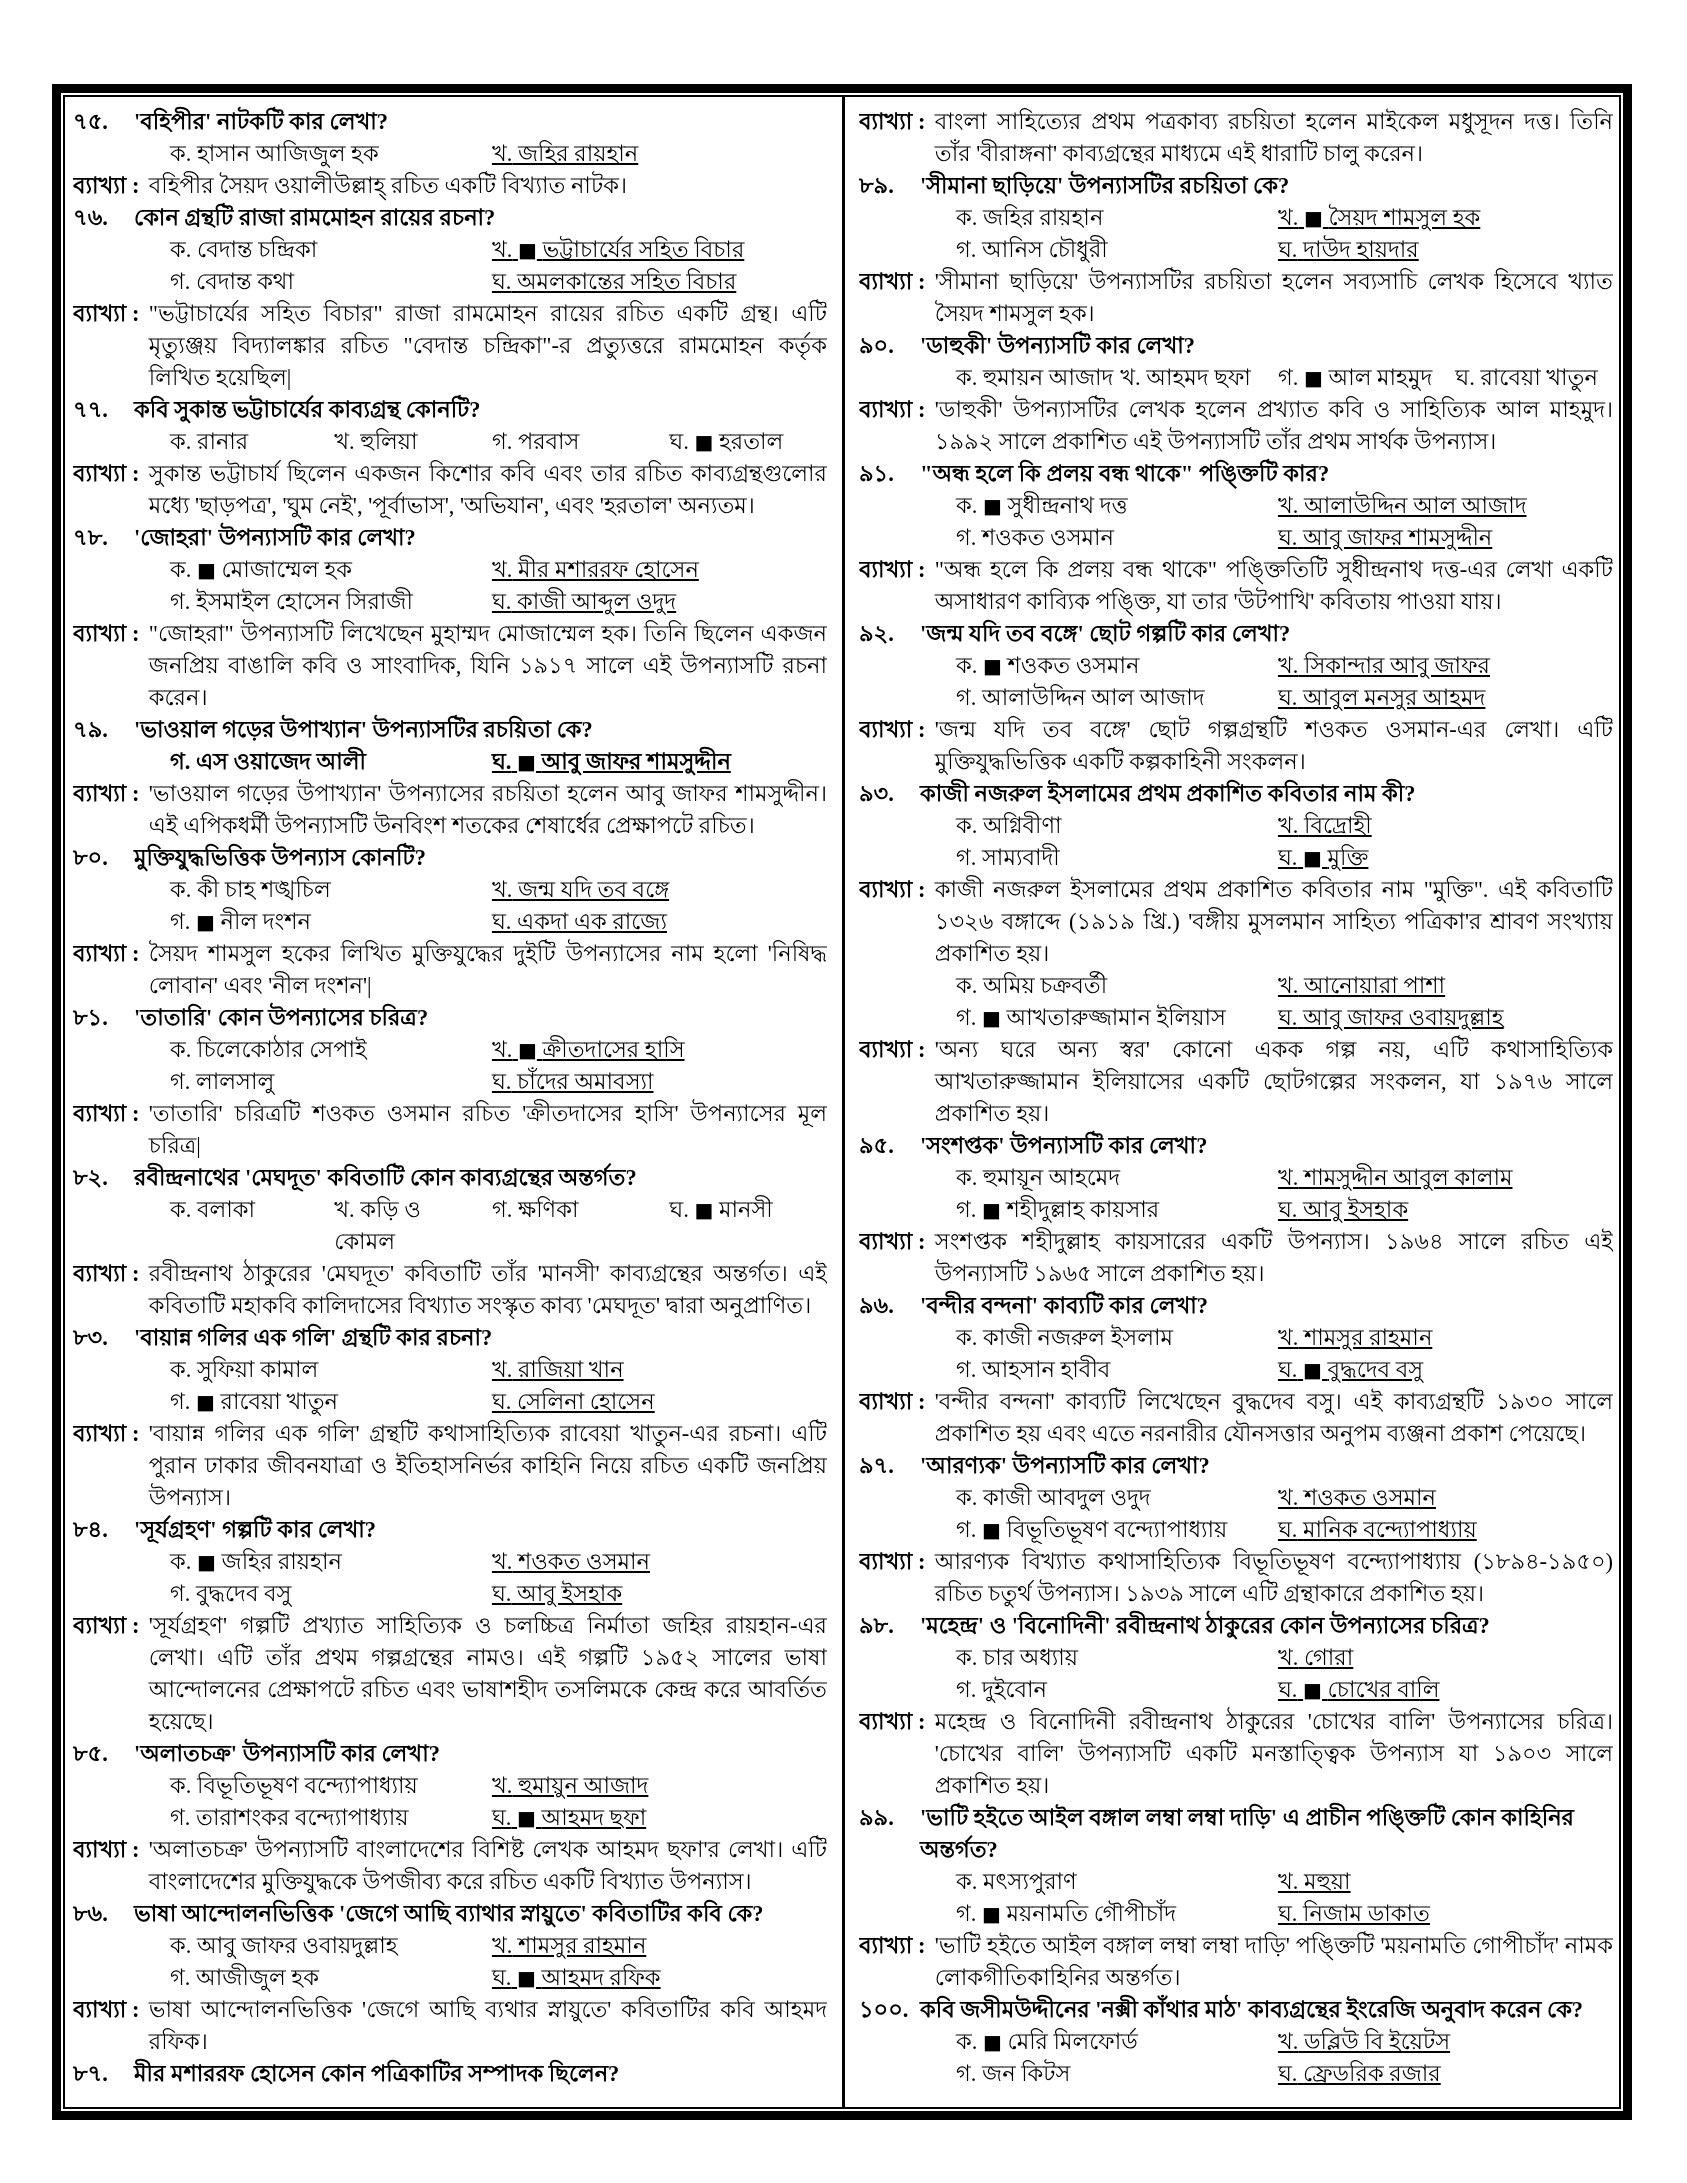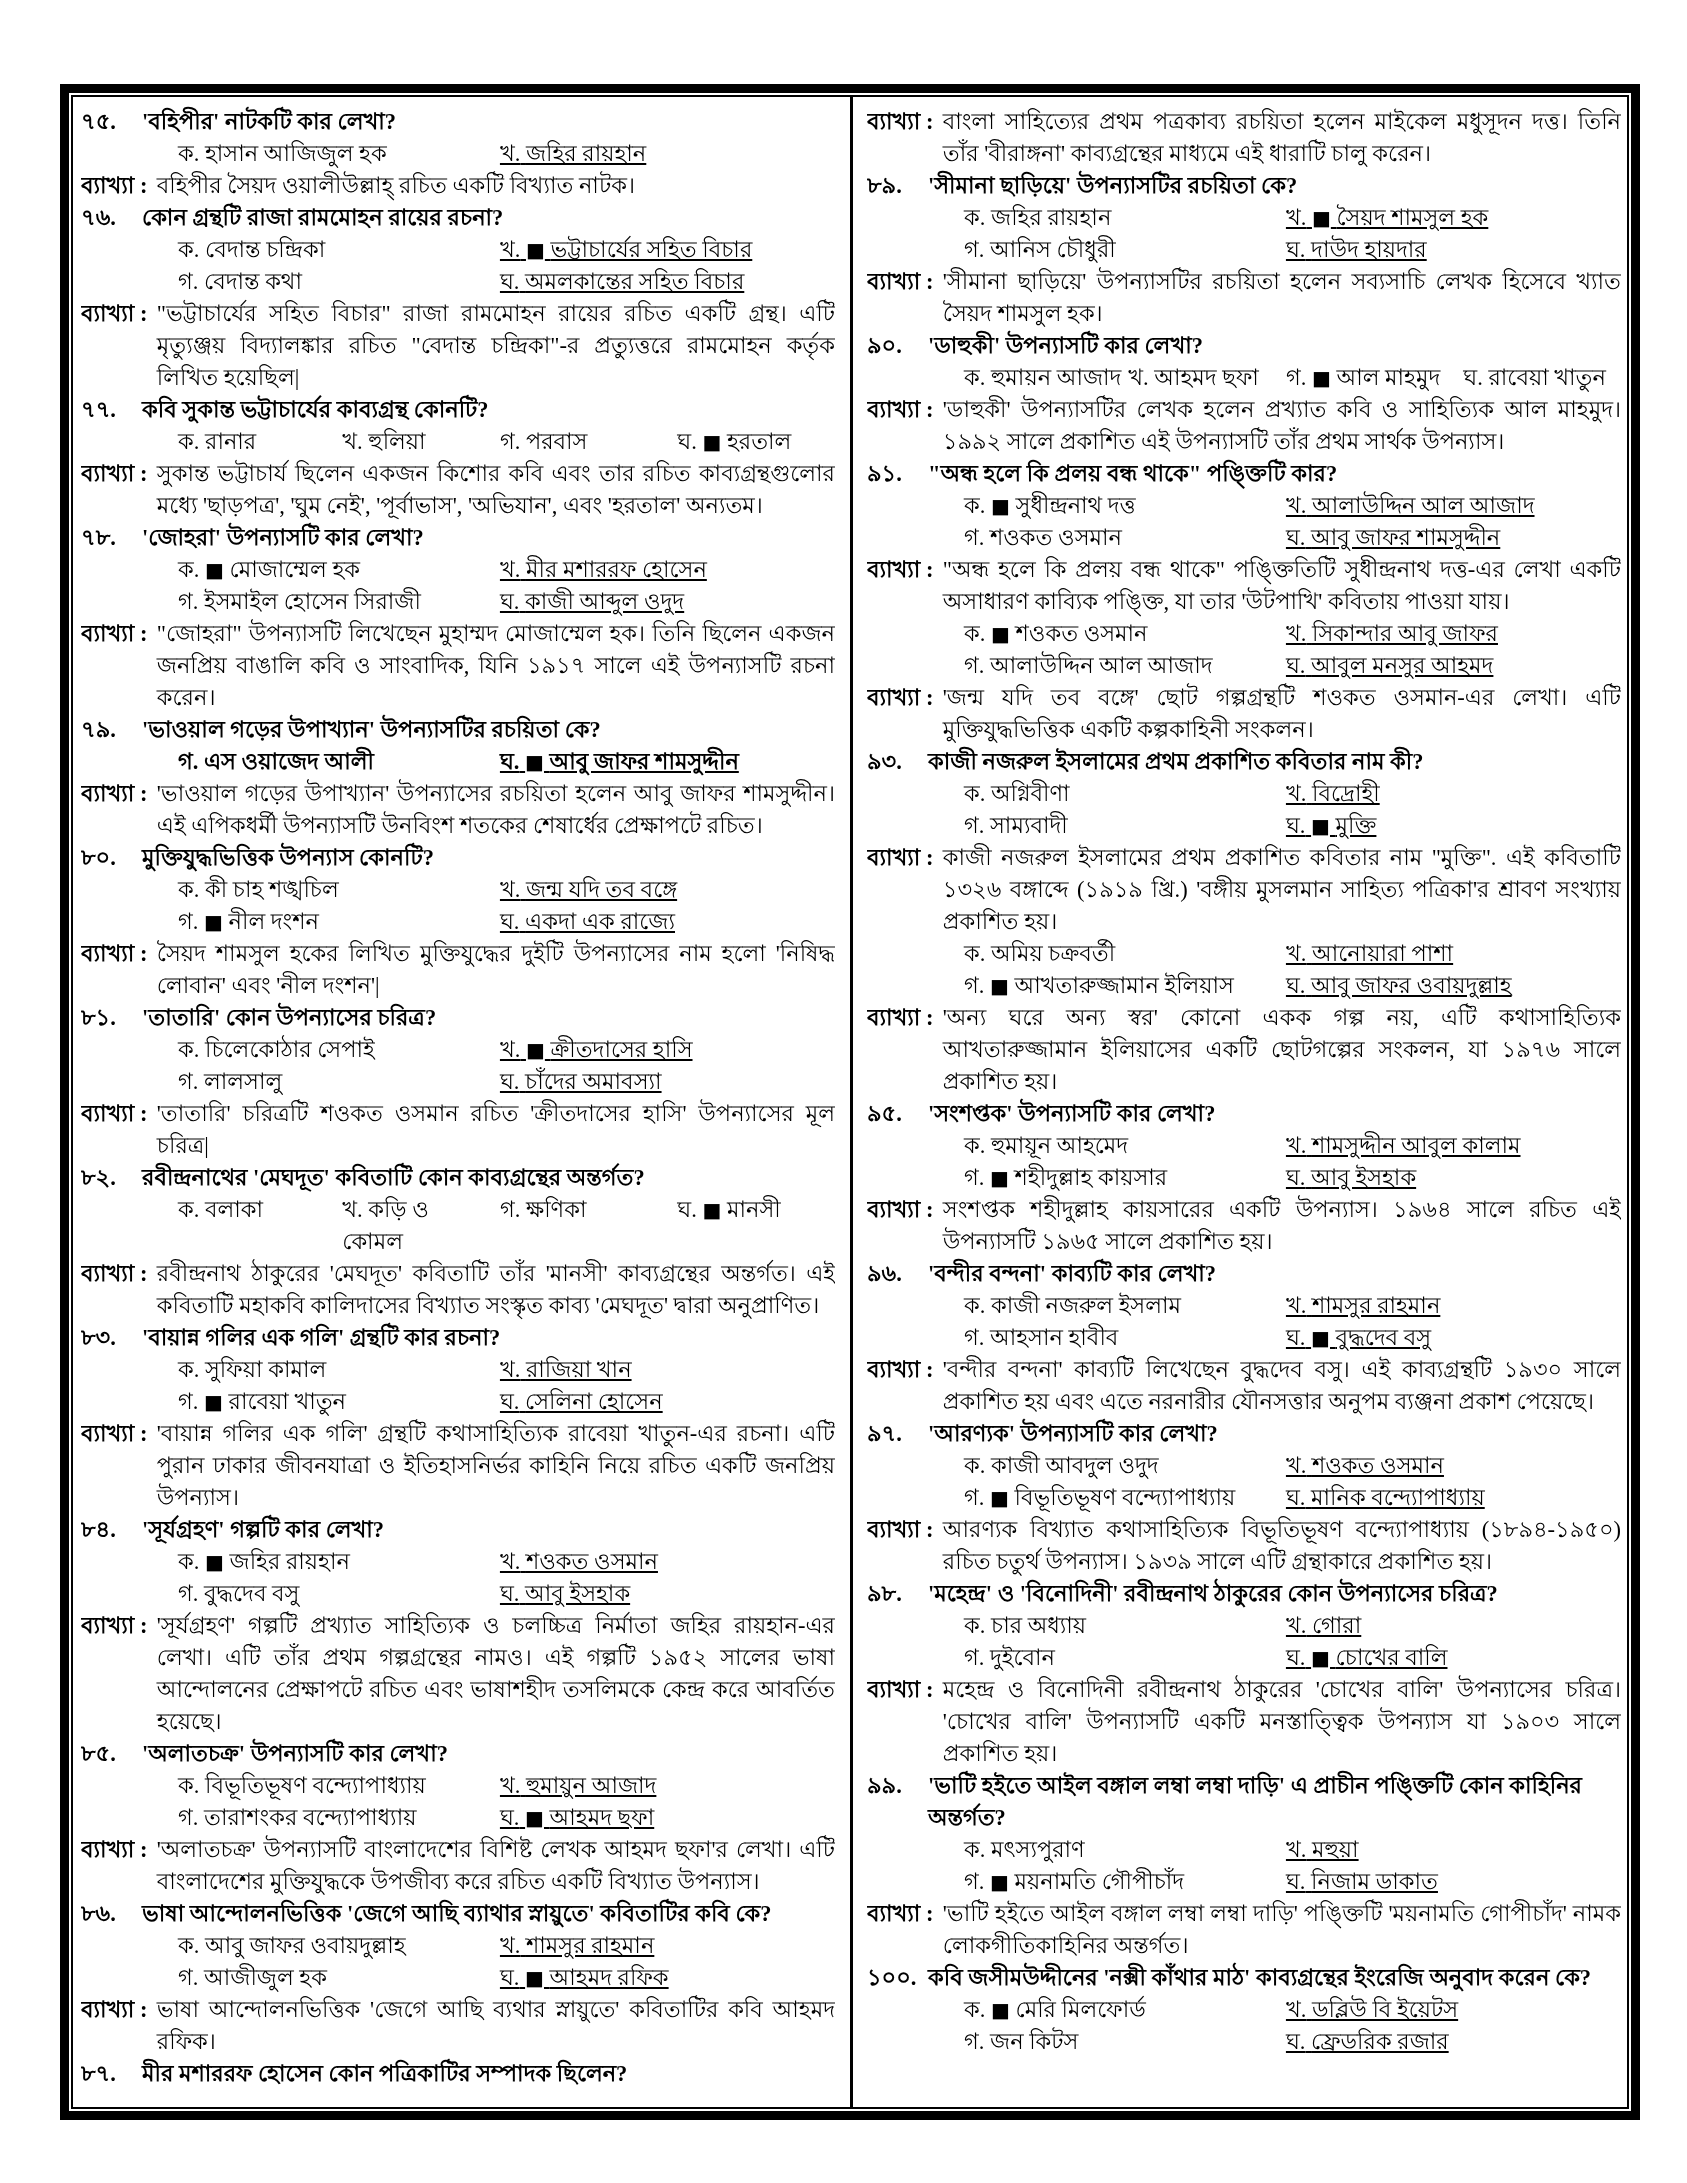--- a/index.html
+++ b/index.html
@@ -8,21 +8,21 @@
     width:1687px;height:2183px;
     background:#ffffff;
     color:#000000;
     font-family:"Liberation Serif","DejaVu Sans",serif;
     font-size:22.5px;
     line-height:32px;
     overflow:hidden;
   }
   .frame{
     position:absolute;
-    left:60px;top:84px;
+    left:52px;top:84px;
     width:1580px;height:2036px;
     box-sizing:border-box;
     border:9.3px solid #000;
   }
   .frame-inner{
     position:absolute;
     inset:2px;
     border:2.6px solid #000;
   }
   .divider{
@@ -363,20 +363,24 @@
               <span class="cell"><span class="okey">গ.</span> <span class="otext">শওকত ওসমান</span></span>
               <span class="cell"><span class="okey">ঘ.</span> <span class="otext">আবু জাফর শামসুদ্দীন</span></span>
             </div>
           </div>
           <div class="expl">
             <span class="elabel">ব্যাখ্যা :</span>
             <span class="etext">"অন্ধ হলে কি প্রলয় বন্ধ থাকে" পঙ্ক্তিতিটি সুধীন্দ্রনাথ দত্ত-এর লেখা একটি অসাধারণ কাব্যিক পঙ্ক্তি, যা তার 'উটপাখি' কবিতায় পাওয়া যায়।</span>
           </div>
         </div>
         <div class="q-block">
+          <div class="q-line">
+            <span class="q-num">৯২.</span>
+            <span class="q-text">'জন্ম যদি তব বঙ্গে' ছোট গল্পটি কার লেখা?</span>
+          </div>
           <div class="opts">
             <div class="opt-row r2">
               <span class="cell"><span class="okey">ক.</span> <span class="sq">■</span> <span class="otext">শওকত ওসমান</span></span>
               <span class="cell"><span class="okey">খ.</span> <span class="otext">সিকান্দার আবু জাফর</span></span>
             </div>
             <div class="opt-row r2">
               <span class="cell"><span class="okey">গ.</span> <span class="otext">আলাউদ্দিন আল আজাদ</span></span>
               <span class="cell"><span class="okey">ঘ.</span> <span class="otext">আবুল মনসুর আহমদ</span></span>
             </div>
           </div>

